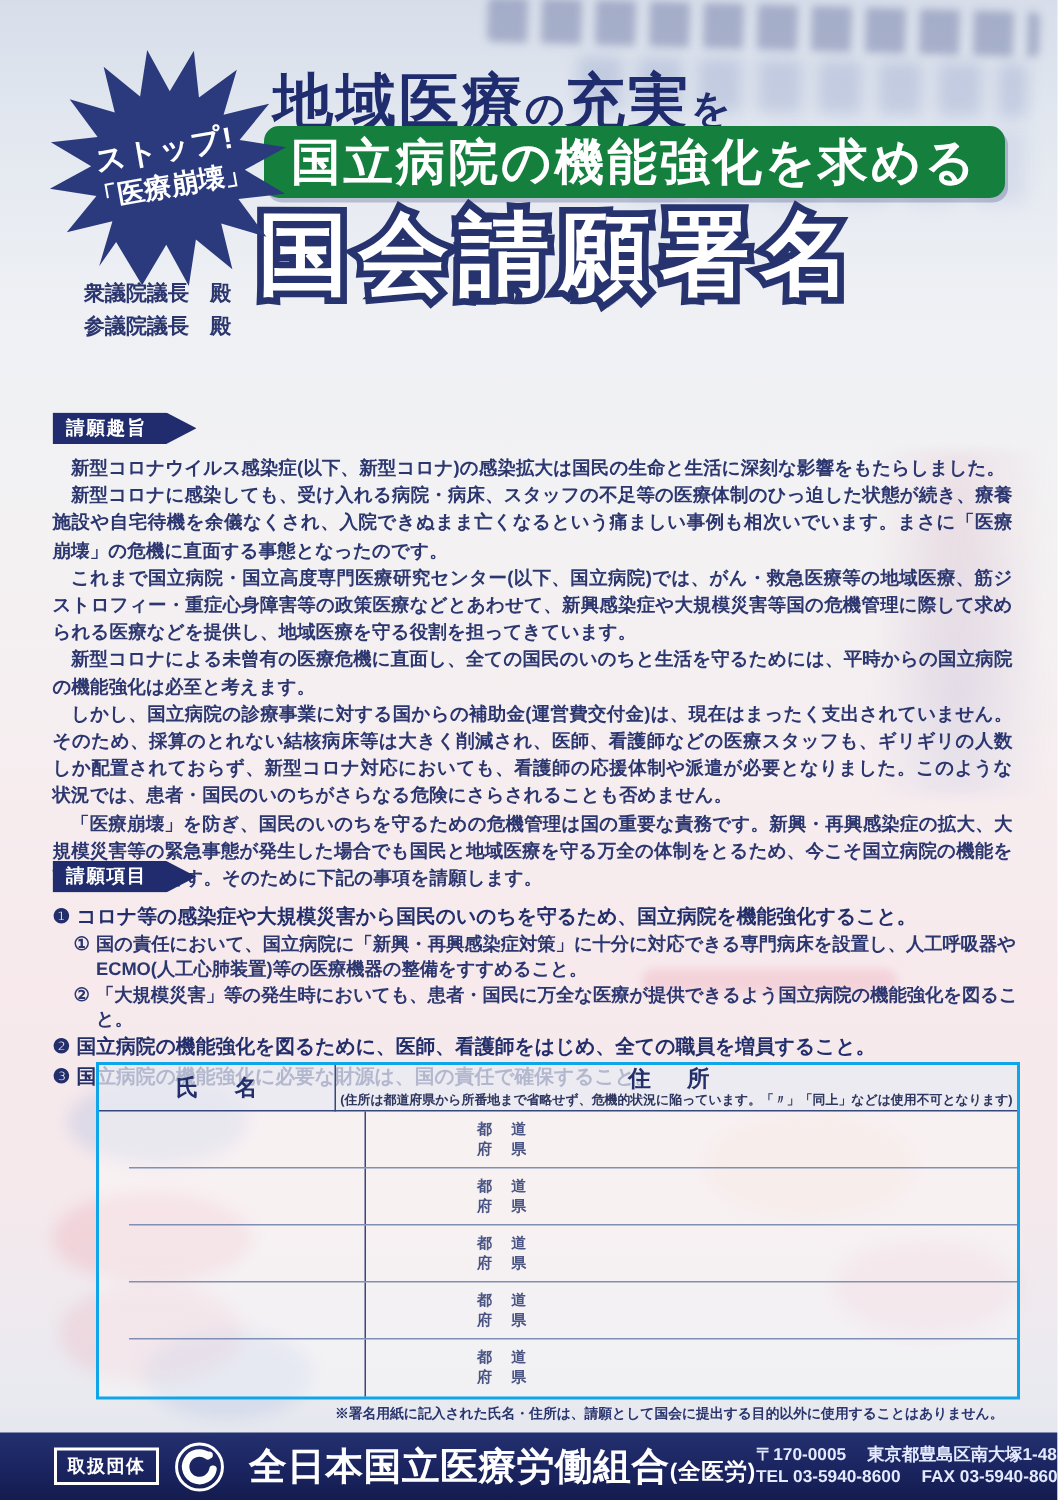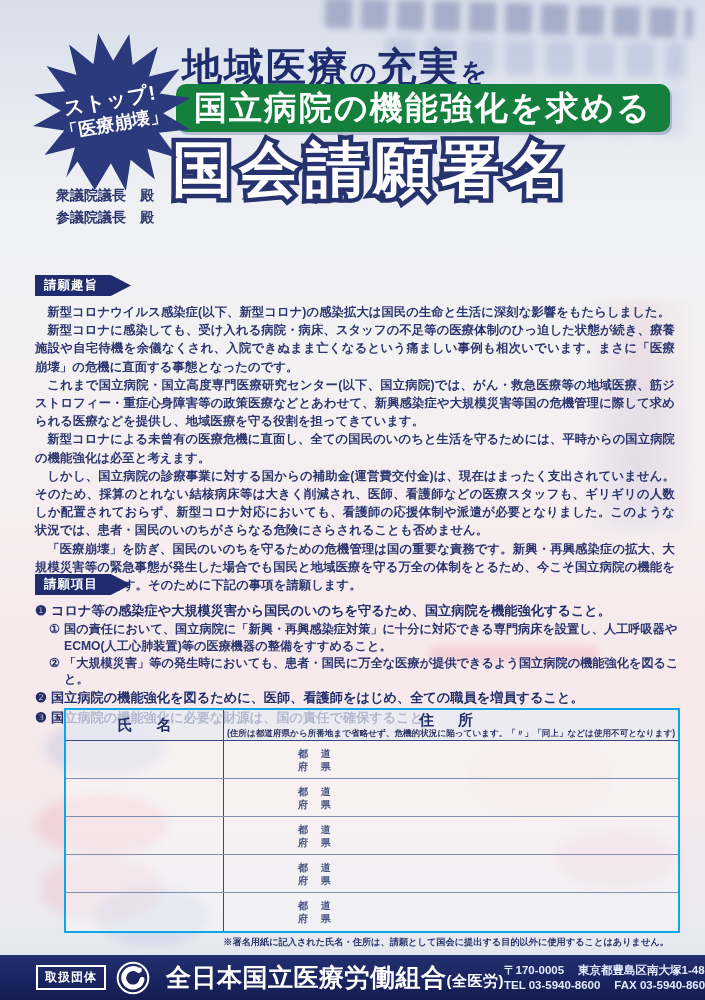--- a/index.html
+++ b/index.html
@@ -89,21 +89,21 @@
   
   .sig-table { left:64px; top:708px; width:616px; z-index:1;
     border:2px solid #0ea5e9; background:rgba(252,252,253,.40); }
   .t-head { display:grid; grid-template-columns:158px 1fr; background:rgba(225,230,240,.55); }
   .th { border-bottom:1.6px solid #39477f; }
   .th-name { border-right:1.4px solid #39477f; display:flex; align-items:center; justify-content:center;
     font-size:15px; font-weight:800; color:#222f6b; letter-spacing:10px; text-indent:10px; }
   .th-addr { text-align:center; padding:2px 2px 2px 2px; }
   .addr-title { font-size:15px; font-weight:800; color:#222f6b; letter-spacing:10px; line-height:16px; }
   .addr-note { font-size:8.6px; font-weight:600; color:#2e3660; line-height:10px; }
-  .t-row { display:grid; grid-template-columns:158px 1fr; height:38px; border-bottom:1px solid #8violet090b4; }
+  .t-row { display:grid; grid-template-columns:158px 1fr; height:38px; border-bottom:1px solid #8violet090b4;margin-left:20px; }
   .t-row { border-bottom:1px solid #8090b4; }
   .t-row:last-child { border-bottom:none; }
   .td-name { border-right:1.4px solid #39477f; }
   .td-addr { display:flex; flex-direction:column; justify-content:center; padding-left:74px; }
   .pref { font-size:10px; font-weight:600; color:#4a5584; letter-spacing:5px; line-height:13px; }
 
   .footnote { top:936px; right:36px; z-index:1; font-size:9.2px; font-weight:600; color:#2b366e; }
 
   
   .footer { left:0; top:955px; width:705px; height:45px; z-index:4;

